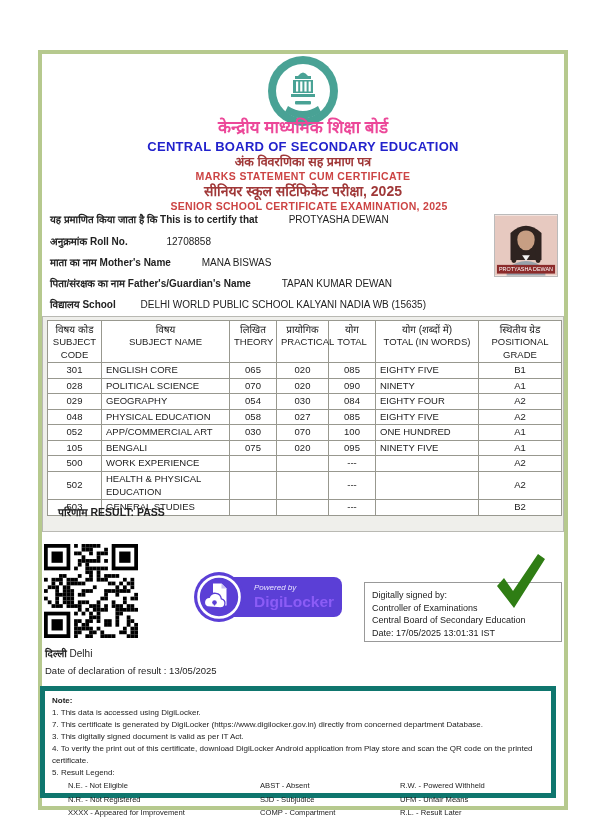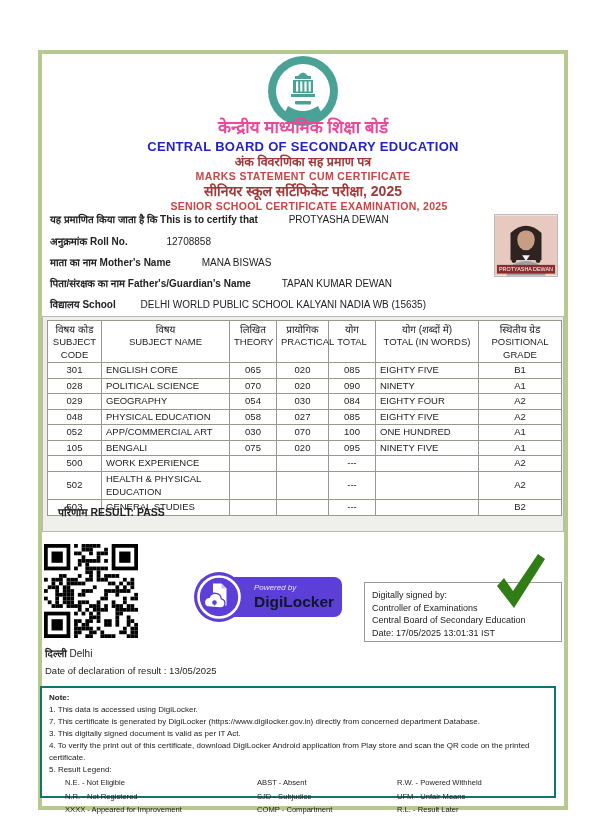--- a/index.html
+++ b/index.html
@@ -47,26 +47,26 @@
   .result-line { position:absolute; left:15px; bottom:12px; font-size:10.5px; font-weight:bold; }
 
   
   .qr { position:absolute; left:2px; top:490px; width:94px; height:94px; }
   .place-line { position:absolute; left:3px; top:592px; font-size:10px; }
   .place-line .hi { font-weight:bold; }
   .digilocker { position:absolute; left:152px; top:516px; width:148px; height:54px; }
   .dl-pill { position:absolute; left:20px; right:0; top:7px; bottom:7px; background:#5b3fd6; border-radius:8px; }
   .dl-circle { position:absolute; left:0; top:2px; width:50px; height:50px; }
   .dl-powered { position:absolute; left:60px; top:13px; font-size:8px; font-style:italic; color:#e9e4ff; }
-  .dl-name { position:absolute; left:60px; top:23px; font-size:15.5px; font-weight:bold; color:#0f172a; }
+  .dl-name { position:absolute; left:60px; top:23px; font-size:15.5px; font-weight:bold; color:#8b5cf6; }
   .sig-box { position:absolute; left:322px; top:528px; width:198px; height:60px; border:1px solid #999;
              background:#fff; padding:6px 7px; font-size:9px; line-height:1.4; }
   .check { position:absolute; left:448px; top:496px; width:58px; height:64px; z-index:2; }
   .decl-line { position:absolute; left:3px; top:611px; font-size:9.5px; }
-  .note-box { position:absolute; left:-2px; top:632px; width:516px; height:112px; border:2px solid #0f766e;
+  .note-box { position:absolute; left:-2px; top:632px; width:516px; height:112px; border:5px solid #0f766e;
               background:#fff; padding:4px 7px; font-size:8px; line-height:1.5; }
   .note-title { font-weight:bold; }
   .legend { display:grid; grid-template-columns:192px 140px auto; padding-left:16px; font-size:7.6px;
             line-height:1.8; }
 </style>
 </head>
 <body>
 
 <div class="page">
   <div class="frame">

